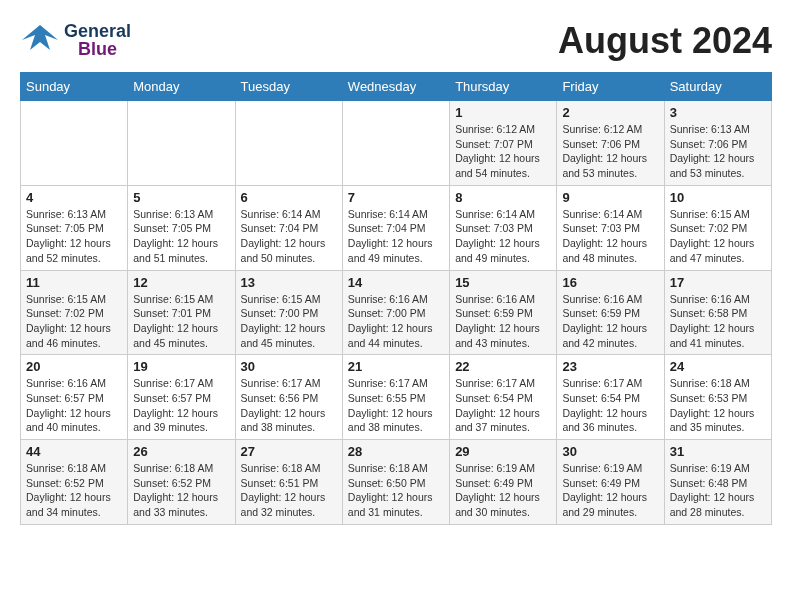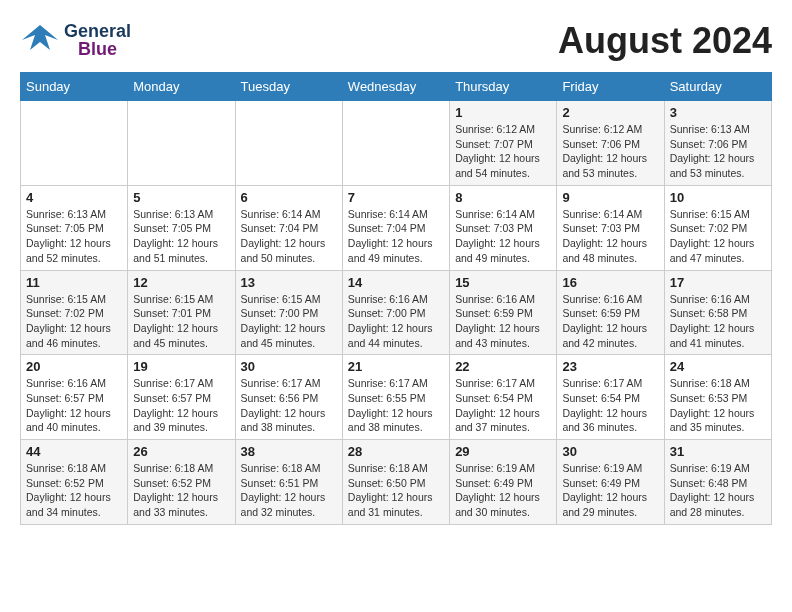--- a/index.html
+++ b/index.html
@@ -238,21 +238,21 @@
       <tr>
         <td>
           <span class="day-num">44</span>
           <div class="day-info">Sunrise: 6:18 AM<br>Sunset: 6:52 PM<br>Daylight: 12 hours<br>and 34 minutes.</div>
         </td>
         <td>
           <span class="day-num">26</span>
           <div class="day-info">Sunrise: 6:18 AM<br>Sunset: 6:52 PM<br>Daylight: 12 hours<br>and 33 minutes.</div>
         </td>
         <td>
-          <span class="day-num">38</span>
+          <span class="day-num">27</span>
           <div class="day-info">Sunrise: 6:18 AM<br>Sunset: 6:51 PM<br>Daylight: 12 hours<br>and 32 minutes.</div>
         </td>
         <td>
           <span class="day-num">28</span>
           <div class="day-info">Sunrise: 6:18 AM<br>Sunset: 6:50 PM<br>Daylight: 12 hours<br>and 31 minutes.</div>
         </td>
         <td>
           <span class="day-num">29</span>
           <div class="day-info">Sunrise: 6:19 AM<br>Sunset: 6:49 PM<br>Daylight: 12 hours<br>and 30 minutes.</div>
         </td>

